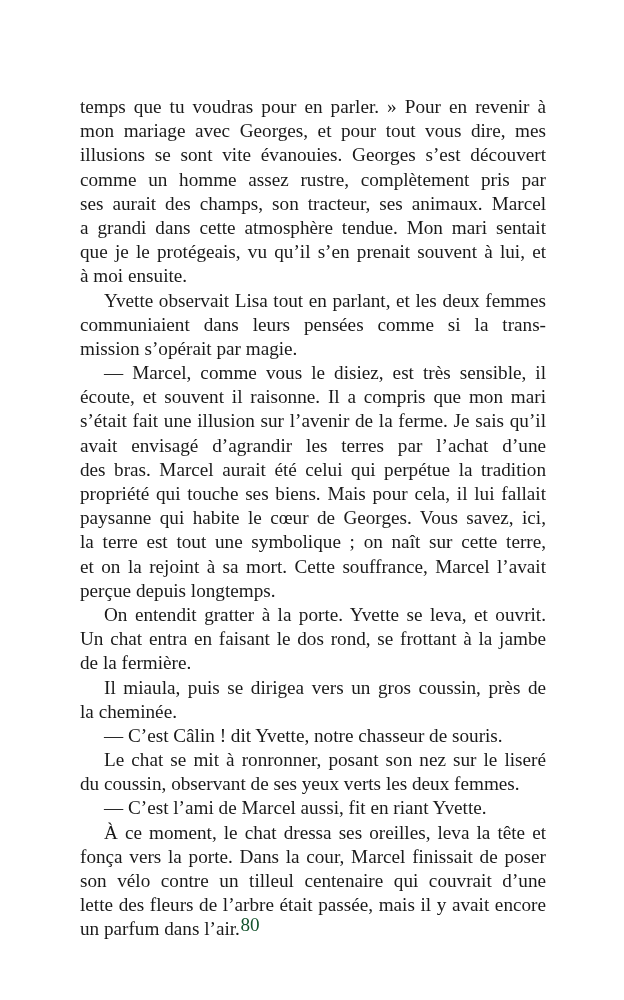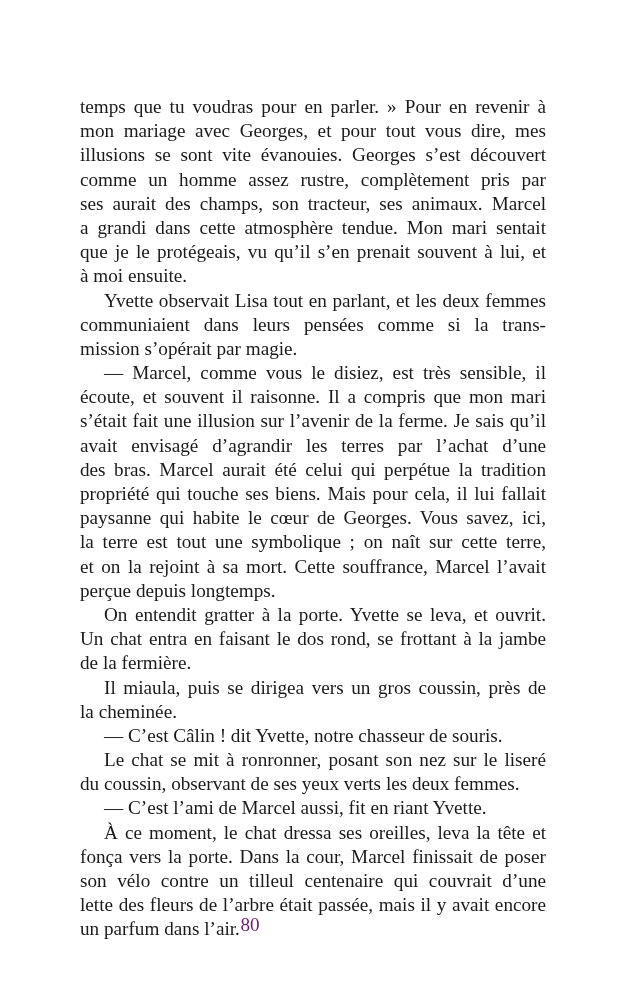--- a/index.html
+++ b/index.html
@@ -7,21 +7,21 @@
   .page {
     position: absolute; left: 80px; top: 95px; width: 466px;
     font-family: Liberation Serif, serif;
     font-size: 19.2px; line-height: 24.2px; color: #1a1a1a;
   }
   .line { display: block; height: 24.2px; white-space: nowrap; text-align: justify; text-align-last: justify; }
   .line.last { text-align-last: left; }
   .line.indent { padding-left: 24px; }
   .pagenum {
     position: absolute; left: 0; width: 500px; top: 914px; text-align: center;
-    font-family: "Liberation Serif", "DejaVu Serif", serif; font-size: 19.2px; color: #701a75;
+    font-family: "Liberation Serif", "DejaVu Serif", serif; font-size: 19.2px; color: #14532d;
   }
 </style>
 </head>
 <body>
 
 <div class="page" id="page-body">
     <span class="line">temps que tu voudras pour en parler. » Pour en revenir à</span>
     <span class="line">mon mariage avec Georges, et pour tout vous dire, mes</span>
     <span class="line">illusions se sont vite évanouies. Georges s’est découvert</span>
     <span class="line">comme un homme assez rustre, complètement pris par</span>

